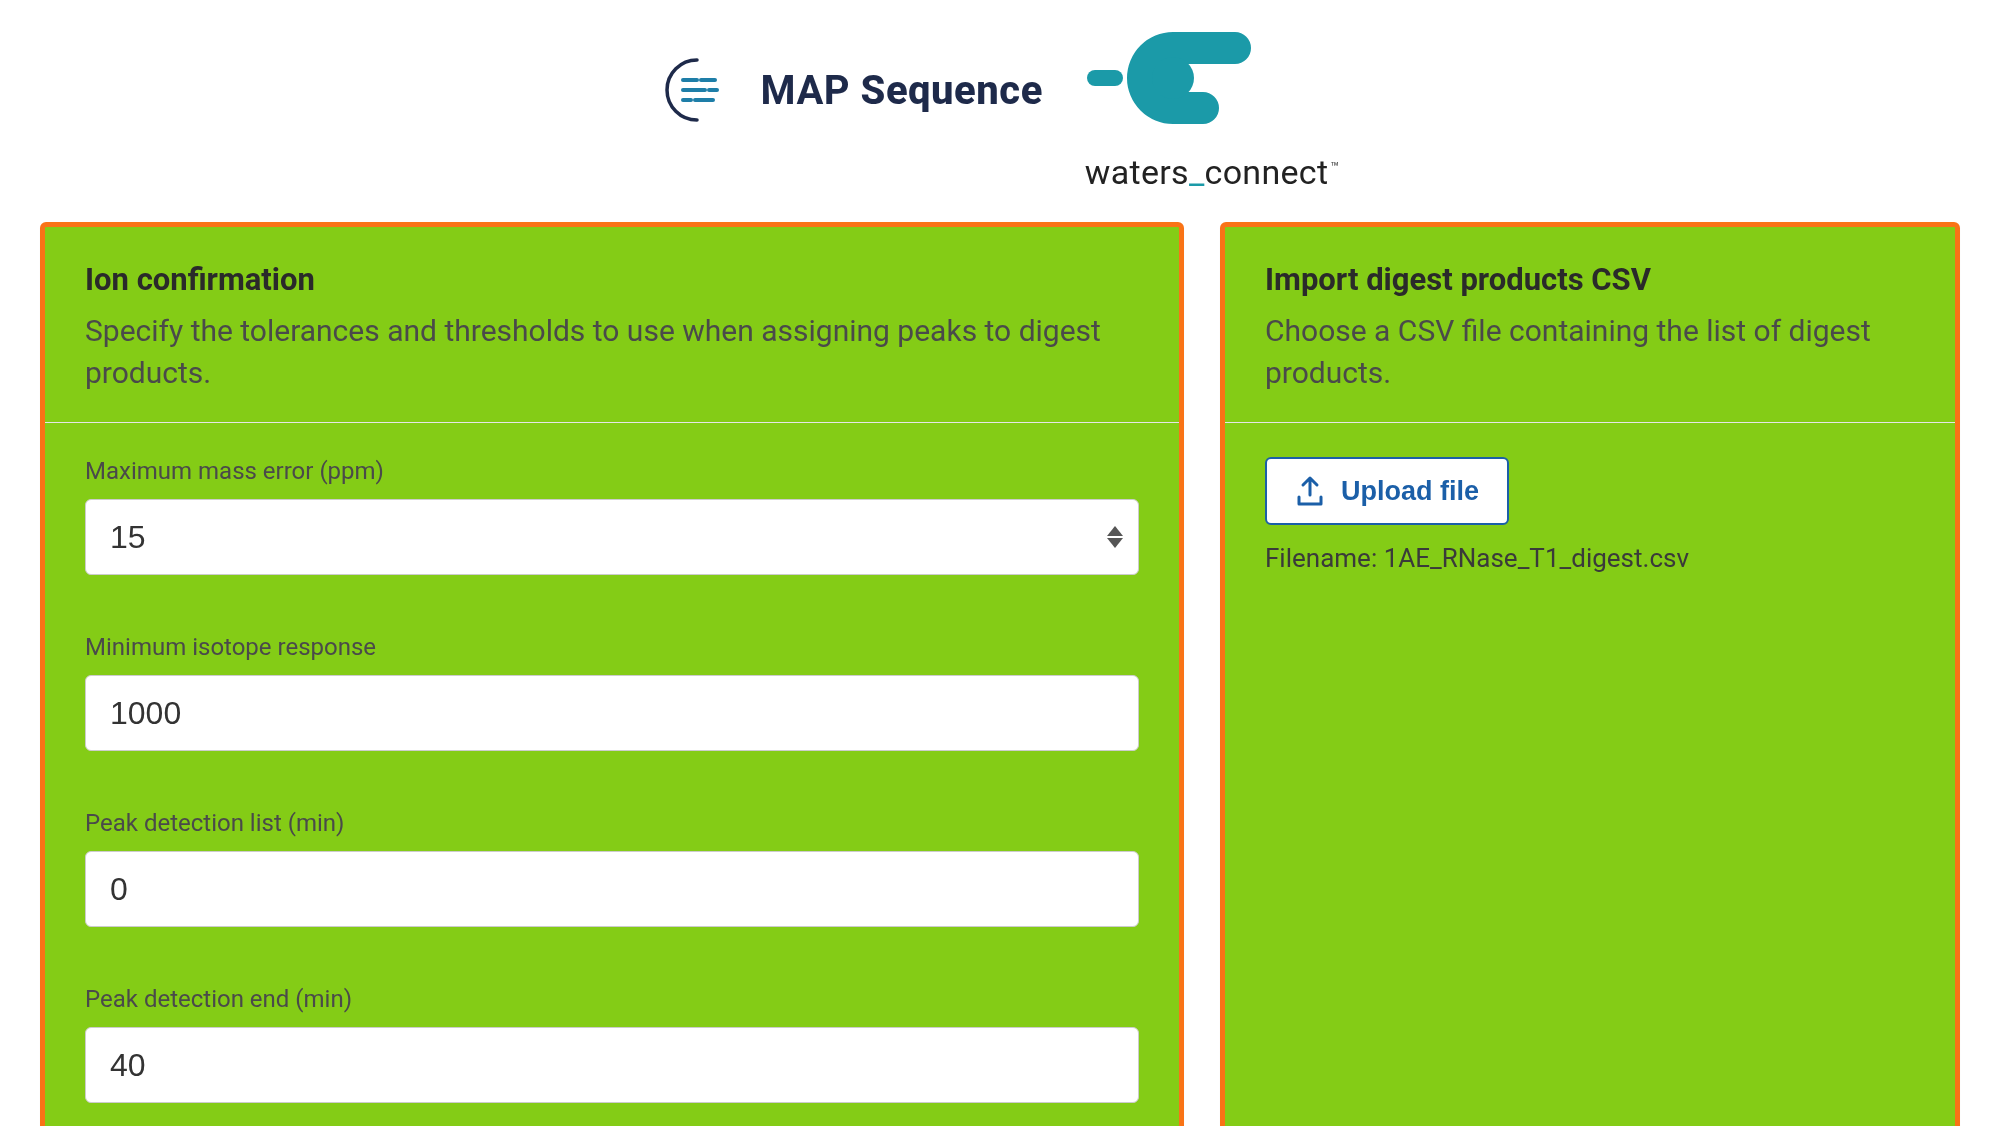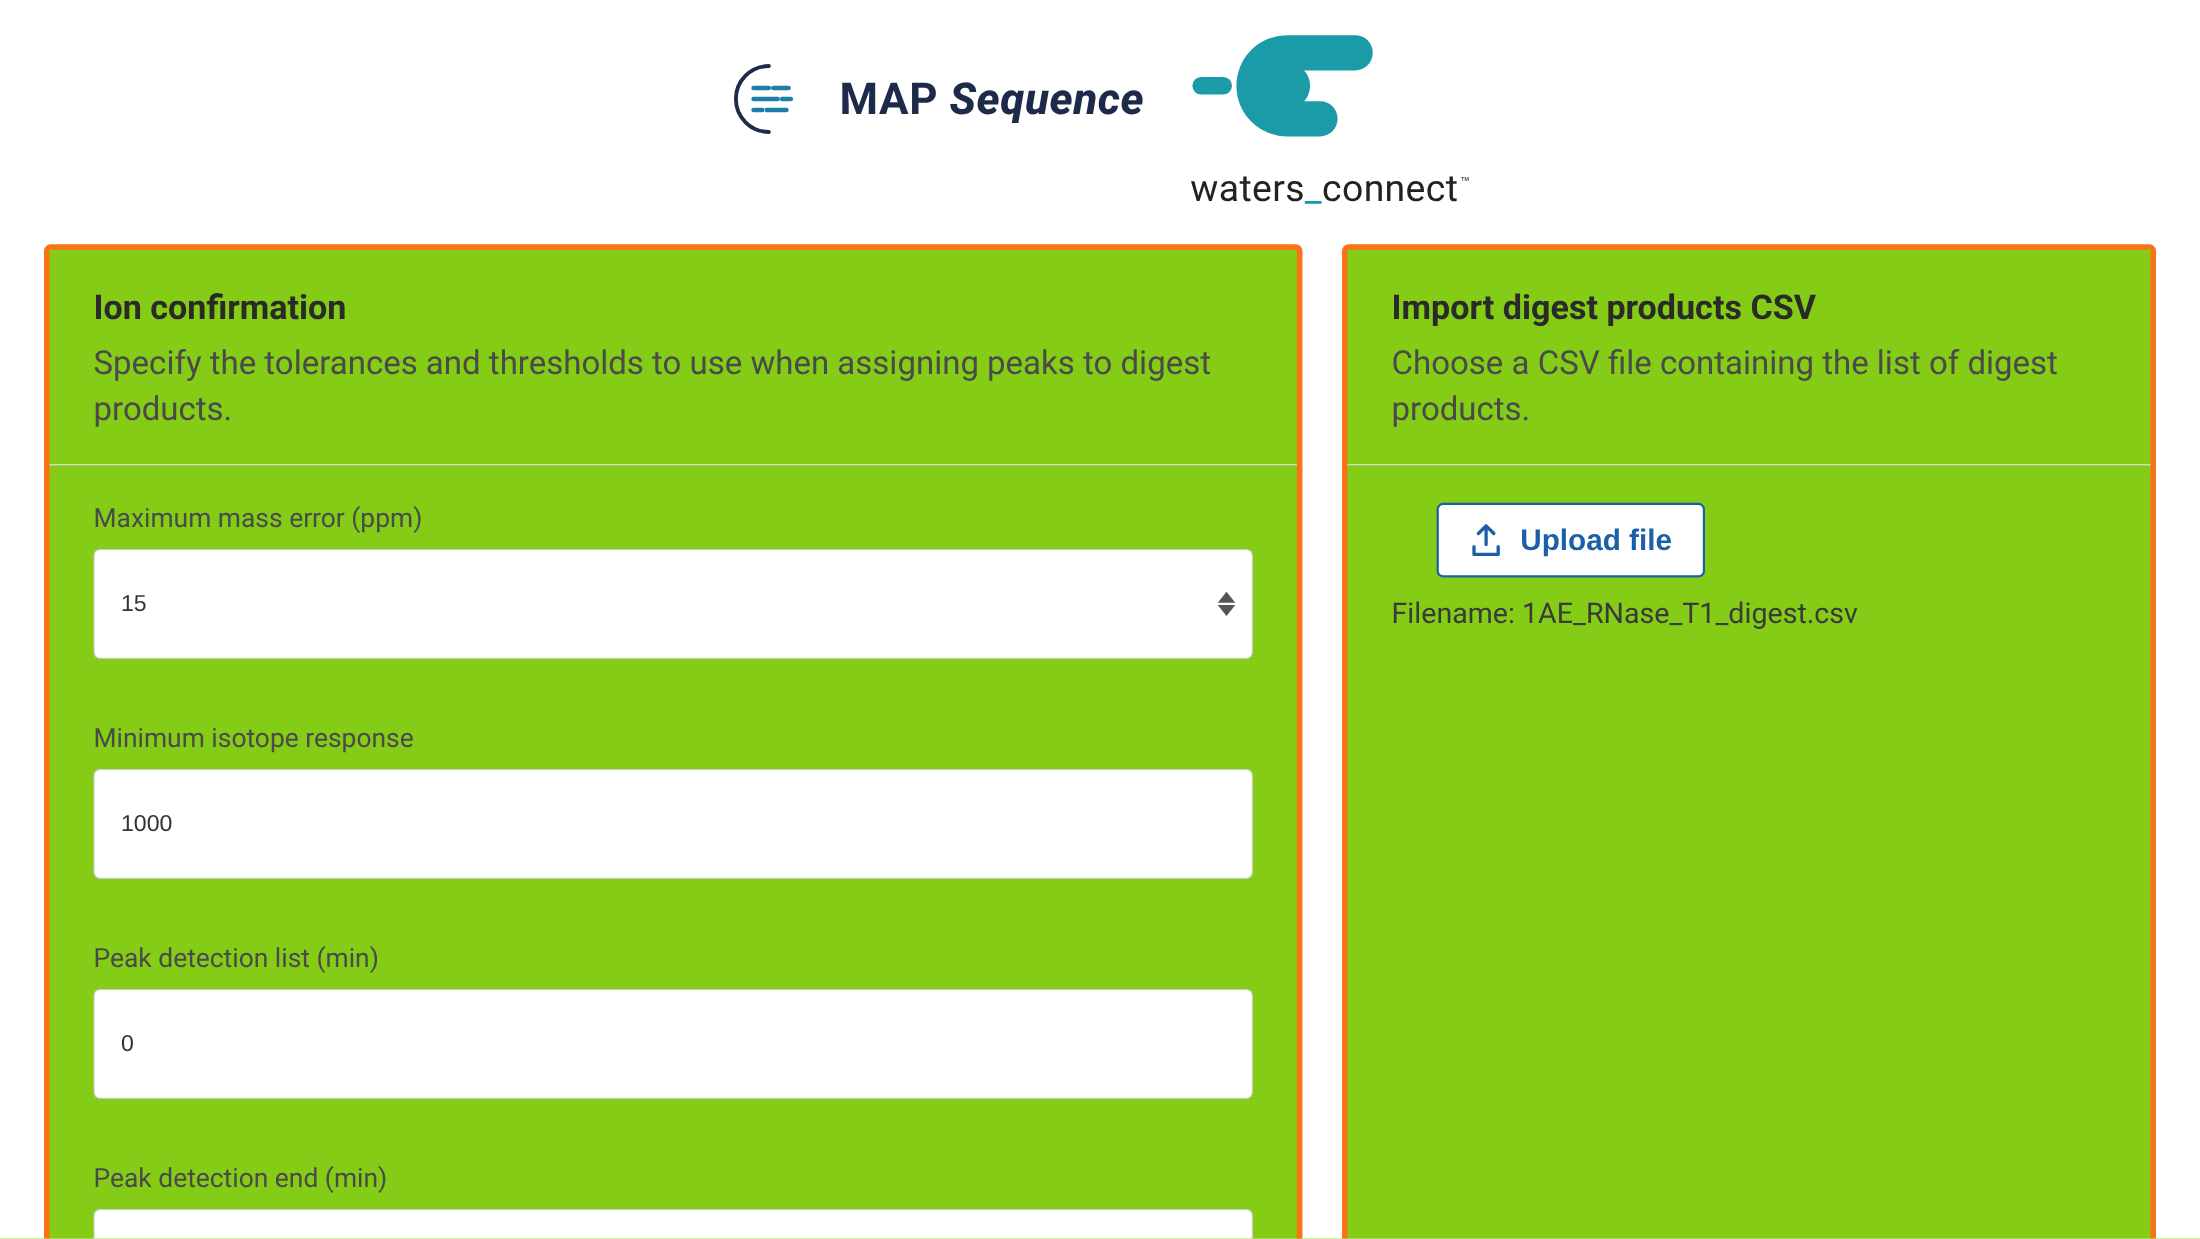--- a/index.html
+++ b/index.html
@@ -41,21 +41,20 @@
   .map-sequence-text {
     font-size: 40px;
     color: #1e2a4a;
     letter-spacing: 0.5px;
   }
   .map-sequence-text .light {
     font-weight: 700;
   }
   .map-sequence-text .bold {
     font-weight: 800;
-    font-style: italic;
   }
   .waters-connect-block {
     display: flex;
     flex-direction: column;
     align-items: flex-start;
     gap: 20px;
   }
   .waters-connect-icon {
     width: 168px;
     height: 108px;
@@ -121,25 +120,25 @@
     margin-bottom: 58px;
   }
   .form-label {
     display: block;
     font-size: 24px;
     color: #4a4a4a;
     margin-bottom: 14px;
   }
   .form-input {
     width: 100%;
-    height: 100px;
+    height: 76px;
     border: 1px solid #cccccc;
     border-radius: 6px;
     padding: 0 24px;
-    font-size: 21px;
+    font-size: 32px;
     color: #333;
     background: #fff;
   }
   .number-input-wrap {
     position: relative;
   }
   .number-input-wrap .spinner {
     position: absolute;
     right: 16px;
     top: 50%;
@@ -167,21 +166,20 @@
     gap: 16px;
     height: 68px;
     padding: 0 28px;
     border: 2px solid #1b5fa8;
     border-radius: 6px;
     background: #fff;
     color: #1b5fa8;
     font-size: 27px;
     font-weight: 600;
     cursor: pointer;
-    margin-left: 41px;
   }
   .upload-icon {
     width: 30px;
     height: 32px;
   }
   .filename-text {
     font-size: 26px;
     color: #3a3a3a;
     margin-top: 18px;
   }

